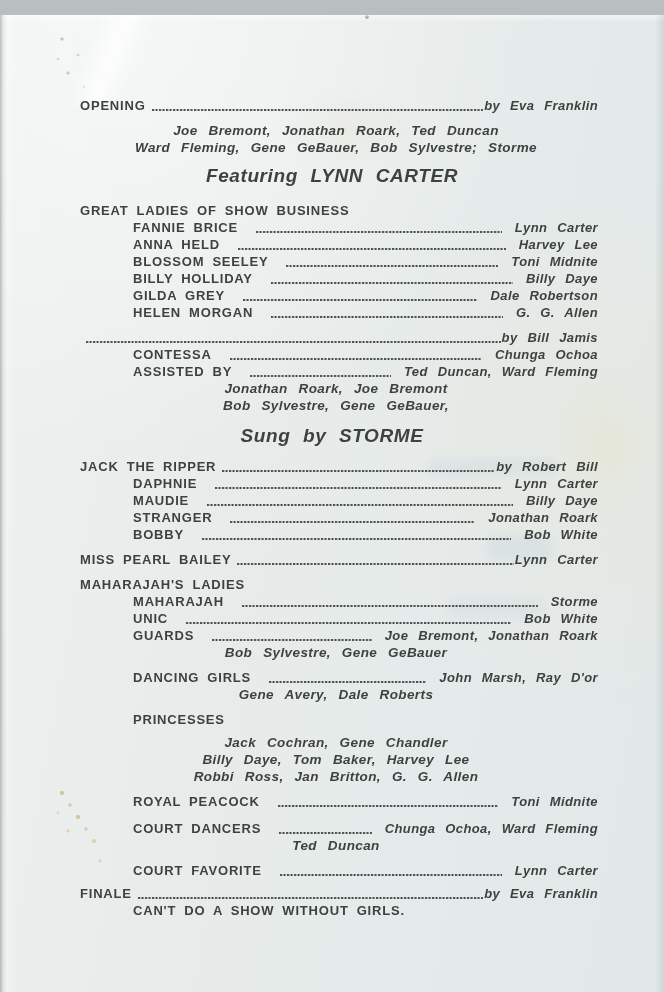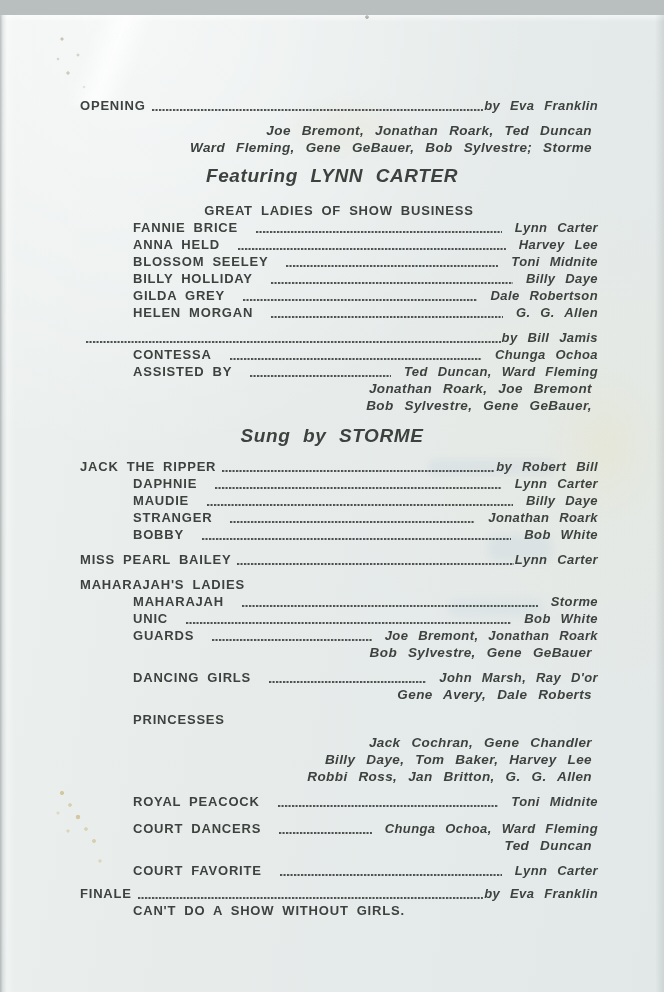--- a/index.html
+++ b/index.html
@@ -76,33 +76,33 @@
   .lbl { letter-spacing: .8px; word-spacing: .28em; white-space: nowrap; }
   .val { font-style: italic; letter-spacing: .4px; word-spacing: .45em; white-space: nowrap; }
 
   .dots {
     flex: 1 1 auto; height: 2px; align-self: flex-end;
     margin: 0 1px 3px 6px; min-width: 20px;
     background-image: radial-gradient(circle at 1.2px 1px, var(--dots, #474c4a) 0.9px, transparent 1.3px);
     background-size: 3.5px 2px; background-repeat: repeat-x;
   }
 
-  .t-names { justify-content: flex-end; padding-right: 72px; }
+  .t-names { justify-content: center; padding-right: 72px; }
   .t-names .val { font-size: 13.5px; word-spacing: .5em; }
 
   .t-center {
     justify-content: center; padding-left: 0; padding-right: 0;
     font-size: 19px; line-height: 24px; font-style: italic;
   }
   .t-center .center-text { letter-spacing: .6px; word-spacing: .35em; }
 
   .gap-s  { margin-top: 6px; }
   .gap-m  { margin-top: 8px; }
   .gap-l  { margin-top: 10px; }
-  .gap-xl { margin-top: 14px; justify-content: center; }
+  .gap-xl { margin-top: 14px; }
 </style>
 </head>
 <body>
 
 <div class="page">
   <div class="stain speckles-top"></div>
   <div class="stain speckles-bottom"></div>
   <div class="stain patch-top"></div>
   <div class="stain patch-right"></div>
   <div class="stain speck-dark"></div>

